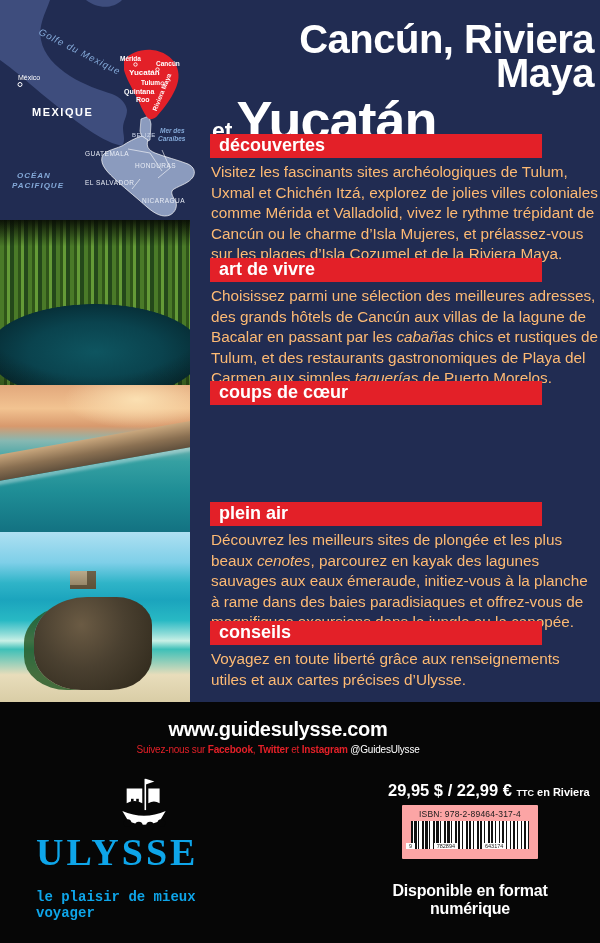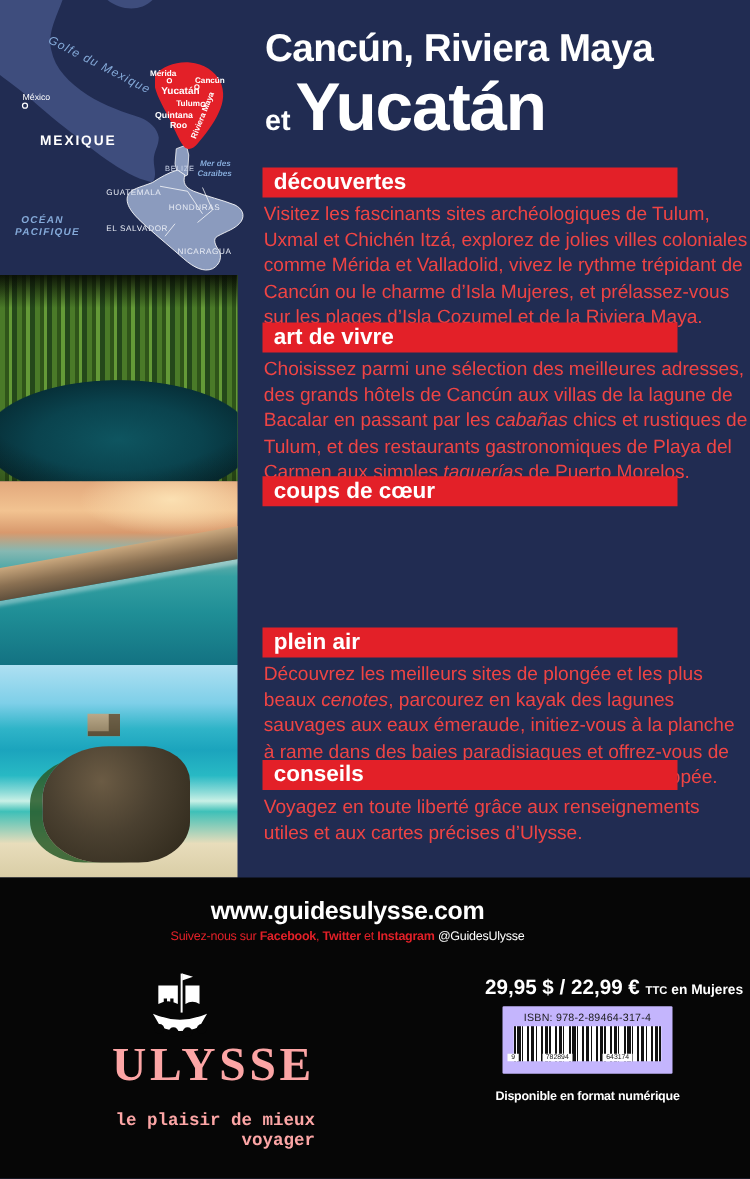--- a/index.html
+++ b/index.html
@@ -4,21 +4,21 @@
 <style>
   html,body{margin:0;padding:0;background:#444;}
   .cover{position:relative;width:600px;height:943px;overflow:hidden;
          background:#212c52;font-family:"Liberation Sans",sans-serif;}
 
   
   .map{position:absolute;left:0;top:0;width:200px;height:232px;}
 
   
   .title{position:absolute;left:212px;top:22px;width:382px;color:#fff;}
-  .title .l1{font-size:31px;font-weight:bold;letter-spacing:-0.5px;line-height:34px;}
+  .title .l1{font-size:40px;font-weight:bold;letter-spacing:-0.5px;line-height:34px;text-align:right;}
   .title .l2{margin-top:2px;line-height:56px;}
   .title .et{font-size:23px;font-weight:bold;}
   .title .big{font-size:54px;font-weight:bold;letter-spacing:-1px;margin-left:4px;}
 
   
   .photo{position:absolute;left:0;width:190px;overflow:hidden;}
   .photo-cenote{top:220px;height:165px;
     background:
       radial-gradient(ellipse 78% 40% at 50% 80%, #0e5560 0%, #0a434e 45%, #073039 72%, rgba(0,0,0,0) 73%),
       linear-gradient(180deg, rgba(8,12,4,.92) 0%, rgba(8,12,4,0) 16%),
@@ -41,45 +41,45 @@
       border-radius:45% 30% 35% 40%;
       background:radial-gradient(circle at 40% 30%, #6b5b44 0%, #4a4030 45%, #2c2619 100%);
       box-shadow:-14px 4px 0 -4px rgba(40,90,40,.85);}
   .photo-tulum::after{content:"";position:absolute;left:37%;top:23%;width:26px;height:18px;
       background:linear-gradient(180deg,#b9a98a,#8d7d5f);box-shadow:inset -9px -4px 0 rgba(60,50,30,.6);}
 
   
   .info{position:absolute;left:210px;width:390px;}
   .band{width:332px;height:24px;background:#e32028;color:#fff;
         font-size:18px;font-weight:bold;line-height:23px;padding-left:9px;box-sizing:border-box;}
-  .para{margin:4px 0 0 1px;color:#ef4444;font-size:15.3px;line-height:20.6px;width:388px;}
+  .para{margin:4px 0 0 1px;color:#fdba74;font-size:15.3px;line-height:20.6px;width:388px;}
 
   
   .footer{position:absolute;left:0;top:702px;width:600px;height:307px;background:#060606;}
   .sitewrap{position:absolute;left:0;top:16px;width:556px;text-align:center;}
   .site{color:#fff;font-size:20px;font-weight:bold;letter-spacing:-0.3px;}
   .social{margin-top:3px;font-size:10px;letter-spacing:-0.2px;}
 
-  .pub{position:absolute;left:36px;top:76px;width:216px;text-align:right;color:#fca5a5;}
+  .pub{position:absolute;left:36px;top:76px;width:216px;text-align:left;color:#0ea5e9;}
   .pub .ship{display:block;margin:0 auto;}
   .pub .wordmark{font-family:"Liberation Serif",serif;font-weight:bold;font-size:38px;
                  letter-spacing:3px;line-height:40px;margin-top:2px;}
   .pub .tagline{font-family:Liberation Mono, monospace;font-weight:bold;font-size:14px;margin-top:17px;}
 
   .buy{position:absolute;left:388px;top:79px;width:164px;text-align:center;color:#fff;}
   .price{font-size:16.5px;font-weight:bold;white-space:nowrap;}
-  .isbnbox{margin:5px auto 0;width:136px;height:54px;background:#c4b5fd;color:#1a1a1a;
+  .isbnbox{margin:5px auto 0;width:136px;height:54px;background:#fca5a5;color:#1a1a1a;
            border-radius:1px;overflow:hidden;}
   .isbn{font-size:8.5px;letter-spacing:0.2px;padding-top:4px;}
   .bars{height:28px;margin:2px 9px 0;
         background:repeating-linear-gradient(90deg,#111 0 1.5px,#fff 1.5px 3px,#111 3px 5.5px,#fff 5.5px 6.5px,#111 6.5px 7.5px,#fff 7.5px 11px);}
   .bdigits{display:flex;justify-content:center;gap:24px;font-size:5.5px;color:#222;margin-top:-6px;position:relative;}
   .bdigits span{background:#fff;padding:0 3px;}
   .bdigits .pre{position:absolute;left:4px;}
-  .avail{margin-top:13px;font-size:10px;font-weight:bold;letter-spacing:-0.2px;}
+  .avail{margin-top:23px;font-size:16px;font-weight:bold;letter-spacing:-0.2px;}
 
   svg text{font-family:"Liberation Sans",sans-serif;}
 </style>
 </head>
 <body>
 
 <div class="cover">
 
   <svg class="map" viewBox="0 0 200 232">
 
@@ -155,21 +155,21 @@
     <div class="band">
       <span>coups de cœur</span>
     </div>
   </section>
   <section class="info" style="top:502px">
     <div class="band">
       <span>plein air</span>
     </div>
     <p class="para"><span>Découvrez les meilleurs sites de plongée et les plus beaux </span><span style="font-style: italic;">cenotes</span><span>, parcourez en kayak des lagunes sauvages aux eaux émeraude, initiez-vous à la planche à rame dans des baies paradisiaques et offrez-vous de magnifiques excursions dans la jungle ou la canopée.</span></p>
   </section>
-  <section class="info" style="top:608px">
+  <section class="info" style="top:621px">
     <div class="band">
       <span>conseils</span>
     </div>
     <p class="para"><span>Voyagez en toute liberté grâce aux renseignements utiles et aux cartes précises d’Ulysse.</span></p>
   </section>
 
   <div class="footer">
     <div class="sitewrap">
       <div class="site">www.guidesulysse.com</div>
       <div class="social"><span style="color: rgb(227, 32, 40);">Suivez-nous sur </span><span style="font-weight: bold; color: rgb(227, 32, 40);">Facebook</span><span style="color: rgb(227, 32, 40);">, </span><span style="font-weight: bold; color: rgb(227, 32, 40);">Twitter</span><span style="color: rgb(227, 32, 40);"> et </span><span style="font-weight: bold; color: rgb(227, 32, 40);">Instagram</span><span style="color: rgb(255, 255, 255);"> @GuidesUlysse</span></div>
@@ -187,21 +187,21 @@
         <circle cx="13" cy="52" r="4.5" fill="#060606"></circle>
         <circle cx="26" cy="55" r="4.5" fill="#060606"></circle>
         <circle cx="39" cy="55" r="4.5" fill="#060606"></circle>
         <circle cx="52" cy="52" r="4.5" fill="#060606"></circle>
       </svg>
       <div class="wordmark">ULYSSE</div>
       <div class="tagline">le plaisir de mieux voyager</div>
     </div>
 
     <div class="buy">
-      <div class="price"><span>29,95 $ / 22,99 € </span><span style="font-size: 9px;">TTC</span><span style="font-size: 11px;"> en Mujeres</span></div>
+      <div class="price"><span>29,95 $ / 22,99 € </span><span style="font-size: 9px;">TTC</span><span style="font-size: 11px;"> en Riviera</span></div>
       <div class="isbnbox">
         <div class="isbn">ISBN: 978-2-89464-317-4</div>
         <div class="bars"></div>
         <div class="bdigits">
           <span class="pre">9</span>
           <span>782894</span>
           <span>643174</span>
         </div>
       </div>
       <div class="avail">Disponible en format numérique</div>

